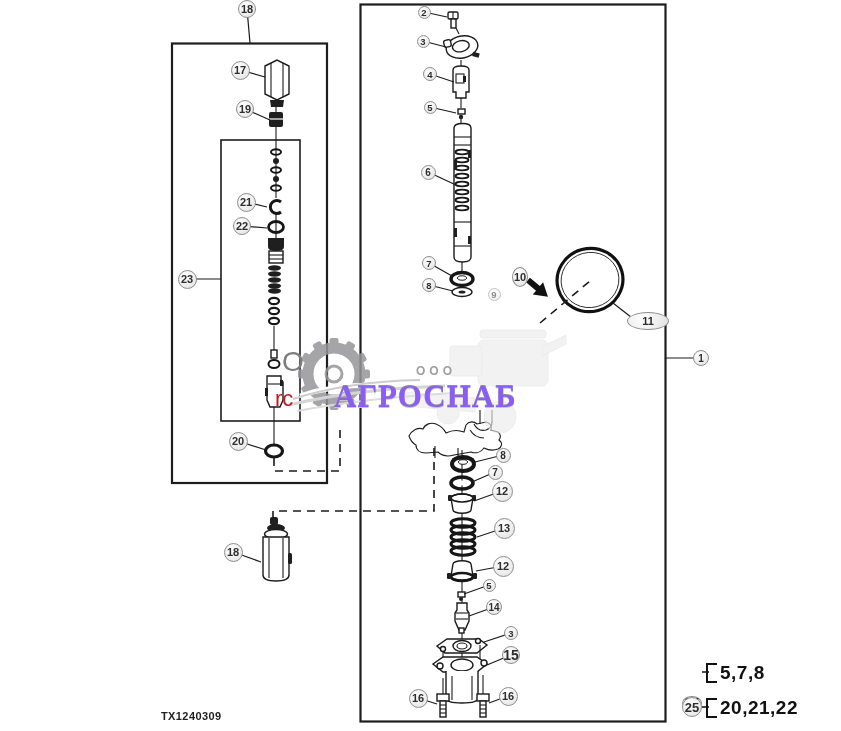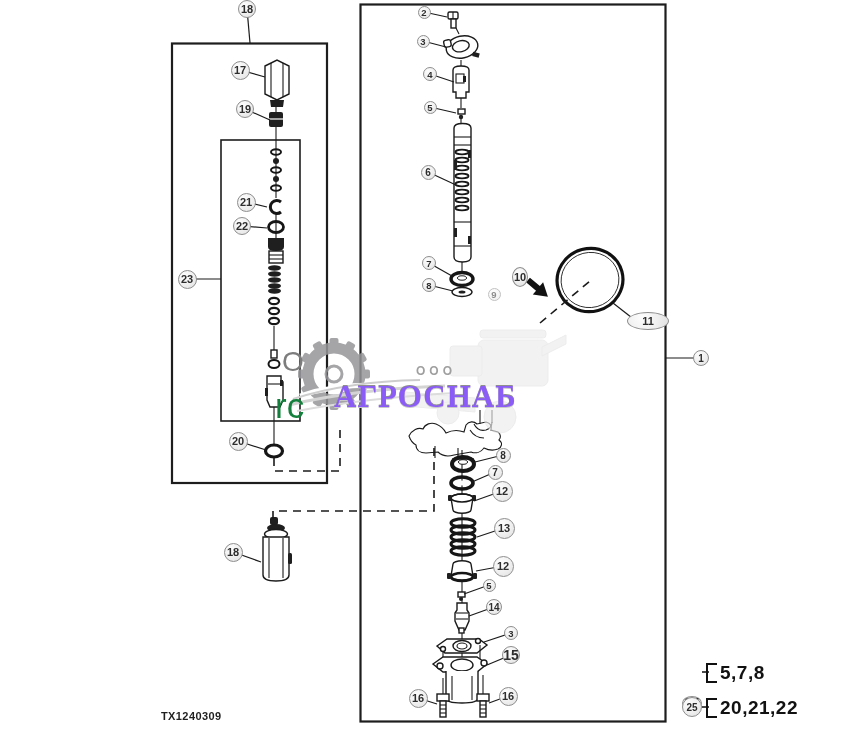--- a/index.html
+++ b/index.html
@@ -20,21 +20,21 @@
     color:#2d2d2d;font-weight:bold;display:flex;align-items:center;justify-content:center;
     box-sizing:border-box;cursor:pointer;}
   .callout.faded{opacity:.55;}
   .wm-text{position:absolute;pointer-events:none;}
   #wm-brand{left:334px;top:379px;width:200px;font-family:"Liberation Serif",serif;
     font-size:31px;font-weight:bold;color:#8b5cf6;letter-spacing:1px;
     text-shadow:0 1px 0 #c9c9c9, 0 -1px 0 #8f8f8f;}
   #wm-ooo{left:413px;top:364px;width:46px;font-size:12px;font-weight:bold;color:#9f9f9f;
     letter-spacing:4px;text-align:center;}
   #wm-stray-o{left:282px;top:346px;font-size:28px;color:#7d7d7d;}
-  #wm-stray-rc{left:275px;top:386px;font-size:35px;color:#15803d;}
+  #wm-stray-rc{left:275px;top:386px;font-size:22px;color:#b91c1c;}
   .ref-row{position:absolute;z-index:4;display:flex;align-items:center;}
   .ref-bracket{width:11px;height:20px;border-left:2.5px solid #111;border-top:2.5px solid #111;
     border-bottom:2.5px solid #111;margin-right:3px;box-sizing:border-box;}
   .ref-items{font-size:19px;font-weight:bold;color:#111;letter-spacing:.5px;}
   #drawing-number{position:absolute;left:161px;top:710px;z-index:4;font-size:11px;
     font-weight:bold;color:#1f1f1f;letter-spacing:.4px;}
 </style>
 </head>
 <body>
 
@@ -365,21 +365,21 @@
       <div class="callout" style="left: 498.5px; top: 686.5px; width: 19px; height: 19px; font-size: 11px;">16</div>
       <div class="callout" style="left: 230.5px; top: 60.5px; width: 19px; height: 19px; font-size: 11px;">17</div>
       <div class="callout" style="left: 238px; top: 0px; width: 18px; height: 18px; font-size: 11px;">18</div>
       <div class="callout" style="left: 236px; top: 100px; width: 18px; height: 18px; font-size: 11px;">19</div>
       <div class="callout" style="left: 236.5px; top: 192.5px; width: 19px; height: 19px; font-size: 11px;">21</div>
       <div class="callout" style="left: 233px; top: 217px; width: 18px; height: 18px; font-size: 11px;">22</div>
       <div class="callout" style="left: 177.5px; top: 269.5px; width: 19px; height: 19px; font-size: 11px;">23</div>
       <div class="callout" style="left: 228.5px; top: 431.5px; width: 19px; height: 19px; font-size: 11px;">20</div>
       <div class="callout" style="left: 223.5px; top: 542.5px; width: 19px; height: 19px; font-size: 11px;">18</div>
       <div class="callout" style="left: 682px; top: 696px; width: 20px; height: 14px; font-size: 14px;">24</div>
-      <div class="callout" style="left: 682px; top: 697px; width: 20px; height: 20px; font-size: 10px;">25</div>
+      <div class="callout" style="left: 682px; top: 697px; width: 20px; height: 20px; font-size: 13px;">25</div>
     </div>
 
   <div class="ref-row" style="left:706px;top:662px;">
     <span class="ref-bracket"></span>
     <span class="ref-items">5,7,8</span>
   </div>
   <div class="ref-row" style="left:706px;top:697px;">
     <span class="ref-bracket"></span>
     <span class="ref-items">20,21,22</span>
   </div>

